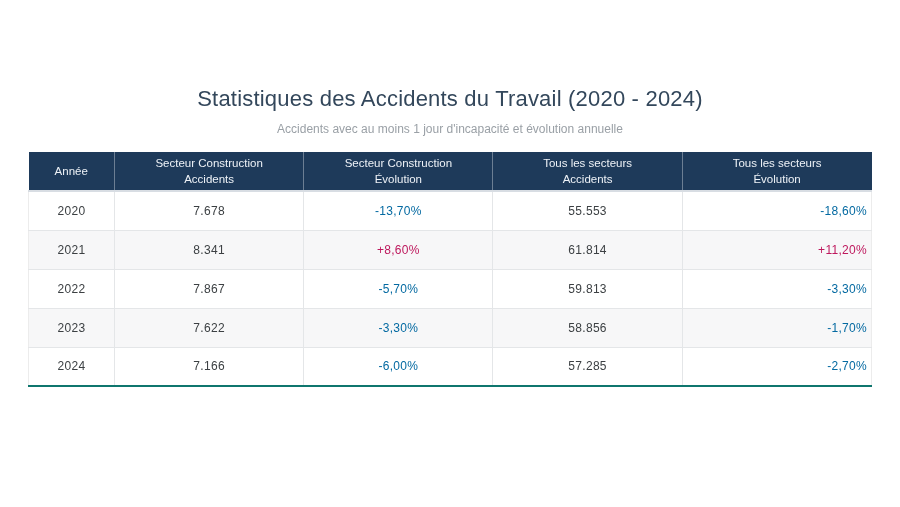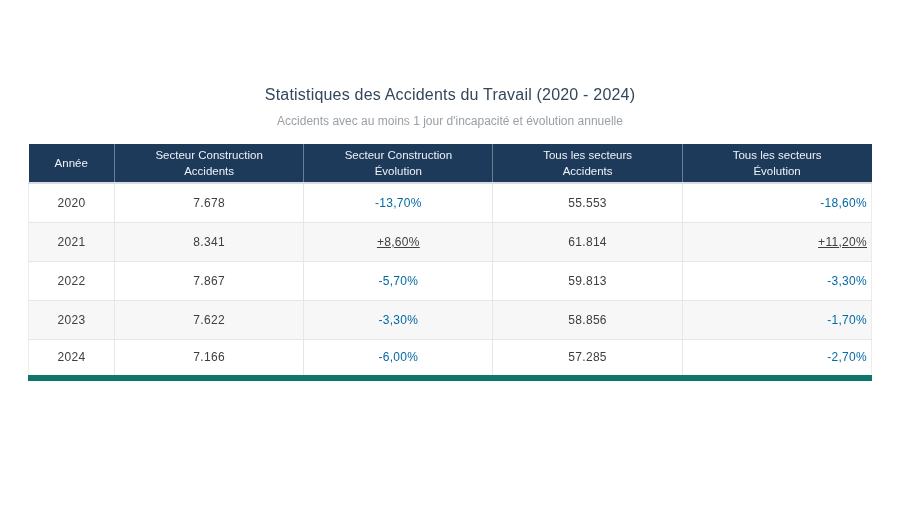--- a/index.html
+++ b/index.html
@@ -10,21 +10,21 @@
     font-family: "Liberation Sans", sans-serif;
     overflow: hidden;
   }
   .page {
     width: 900px;
     height: 507px;
     padding-top: 86px;
   }
   .page-title {
     text-align: center;
-    font-size: 16px;
+    font-size: 22px;
     font-weight: 500;
     letter-spacing: 0.2px;
     color: #33475b;
   }
   .page-subtitle {
     text-align: center;
     font-size: 12px;
     color: #9aa0a6;
     margin-top: 10px;
   }
@@ -61,23 +61,23 @@
     font-size: 12px;
     color: #3c4043;
     letter-spacing: 0.3px;
     border: 1px solid #e4e6e8;
     background: #ffffff;
     padding: 0 4px;
   }
   tbody tr:nth-child(even) td { background: #f7f7f8; }
   tbody tr td:first-child { border-left: 1px solid #ececec; }
   tbody tr td:last-child { border-right: 1px solid #ececec; text-align: right; }
-  tbody tr:last-child td { border-bottom: 6px solid #0f766e; }
+  tbody tr:last-child td { border-bottom: 2px solid #0f766e; }
   td.neg { color: #0369a1; }
-  td.pos { color: #404040; text-decoration: underline; }
+  td.pos { color: #be185d; }
 </style>
 </head>
 <body>
 
 <div class="page">
   <div class="page-title">Statistiques des Accidents du Travail (2020 - 2024)</div>
   <div class="page-subtitle">Accidents avec au moins 1 jour d'incapacité et évolution annuelle</div>
 
   <div class="table-wrap">
     <table>

